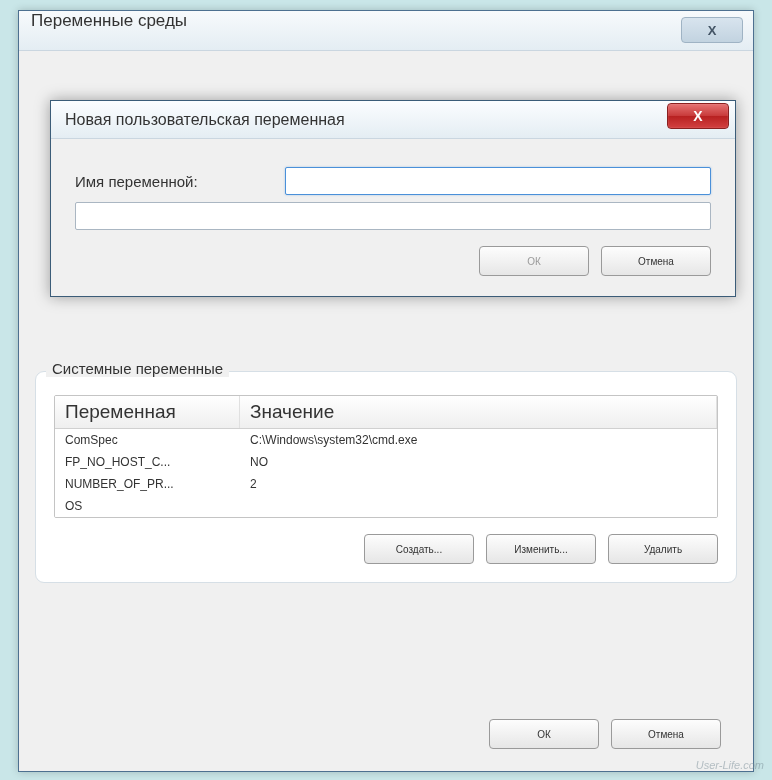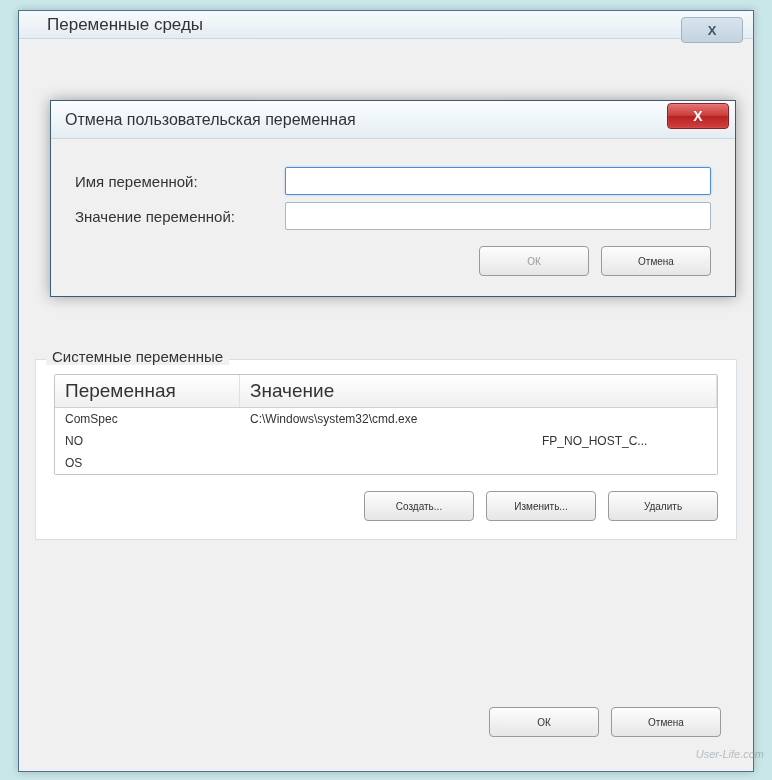--- a/index.html
+++ b/index.html
@@ -17,26 +17,25 @@
       position: absolute;
       top: 10px;
       left: 18px;
       width: 736px;
       height: 762px;
       background: #f0f0f0;
       border: 1px solid #4d7090;
       box-shadow: 0 0 8px rgba(0,0,0,0.2);
     }
     .main-titlebar {
-      height: 28px;
+      height: 40px;
       background: linear-gradient(to bottom, #f7fafc 0%, #e4edf3 100%);
       border-bottom: 1px solid #cad6e0;
       display: flex;
-      align-items: center;
-      padding: 0 28px;
+      padding: 0 12px;
       position: relative;
     }
     .main-titlebar .title-text {
       color: #333;
       font-size: 17px;
     }
     .main-close-btn {
       position: absolute;
       right: 10px;
       top: 6px;
@@ -55,24 +54,24 @@
     }
     .main-body {
       position: relative;
       padding: 16px;
       height: calc(100% - 40px);
     }
 
     .fieldset-box {
       border: 1px solid #d6dfe6;
       background: #fff;
-      border-radius: 0;
+      border-radius: 9px;
       margin-top: 34px;
       position: relative;
-      padding: 14px 18px 18px 18px;
+      padding: 23px 18px 18px 18px;
     }
     .fieldset-legend {
       position: absolute;
       top: -12px;
       left: 10px;
       background: #f0f0f0;
       padding: 0 6px;
       font-size: 15px;
       color: #333;
     }
@@ -211,21 +210,21 @@
       gap: 12px;
     }
 
     ::-webkit-scrollbar { width: 18px; }
     ::-webkit-scrollbar-track { background: #f0f0f0; border-left: 1px solid #d0d0d0; }
     ::-webkit-scrollbar-thumb { background: #cdcdcd; border: 1px solid #aaa; border-radius: 2px; }
     ::-webkit-scrollbar-button { height: 18px; background: #e8e8e8; border: 1px solid #bbb; }
 
     .watermark {
       position: absolute;
-      bottom: 20px;
+      bottom: 9px;
       right: 8px;
       font-size: 11px;
       color: rgba(120,140,150,0.5);
       font-style: italic;
     }
   </style>
 </head>
 <body>
 
 <div class="main-window">
@@ -247,22 +246,26 @@
         <div class="table-header">
           <div class="th col1">Переменная</div>
           <div class="th col2">Значение</div>
         </div>
         <div class="table-body">
           <div class="tr">
             <div class="td col1">ComSpec</div>
             <div class="td col2">C:\Windows\system32\cmd.exe</div>
           </div>
           <div class="tr">
+            <div class="td col1">FP_NO_HOST_C...</div>
             <div class="td col2">NO</div>
-            <div class="td col1">FP_NO_HOST_C...</div>
+          </div>
+          <div class="tr">
+            <div class="td col1">NUMBER_OF_PR...</div>
+            <div class="td col2">2</div>
           </div>
           <div class="tr">
             <div class="td col1">OS</div>
           </div>
         </div>
       </div>
 
       <div class="button-row">
         <button class="win-button">Создать...</button>
         <button class="win-button">Изменить...</button>
@@ -273,32 +276,31 @@
     <div class="main-footer-btns">
       <button class="win-button">ОК</button>
       <button class="win-button">Отмена</button>
     </div>
 
   </div>
 </div>
 
 <div class="modal-window">
   <div class="modal-titlebar">
-    <span class="title-text">Отмена пользовательская переменная</span>
+    <span class="title-text">Новая пользовательская переменная</span>
     <div class="modal-close-btn">
       <span>X</span>
     </div>
   </div>
   <div class="modal-body">
     <div class="form-row">
       <span class="form-label">Имя переменной:</span>
       <input class="form-input focused" value="" style="">
     </div>
     <div class="form-row">
-      <span class="form-label">Значение переменной:</span>
       <input class="form-input" value="" style="">
     </div>
     <div class="button-row">
       <button class="win-button" disabled="">ОК</button>
       <button class="win-button">Отмена</button>
     </div>
   </div>
 </div>
 
 <div class="watermark">User-Life.com</div>

